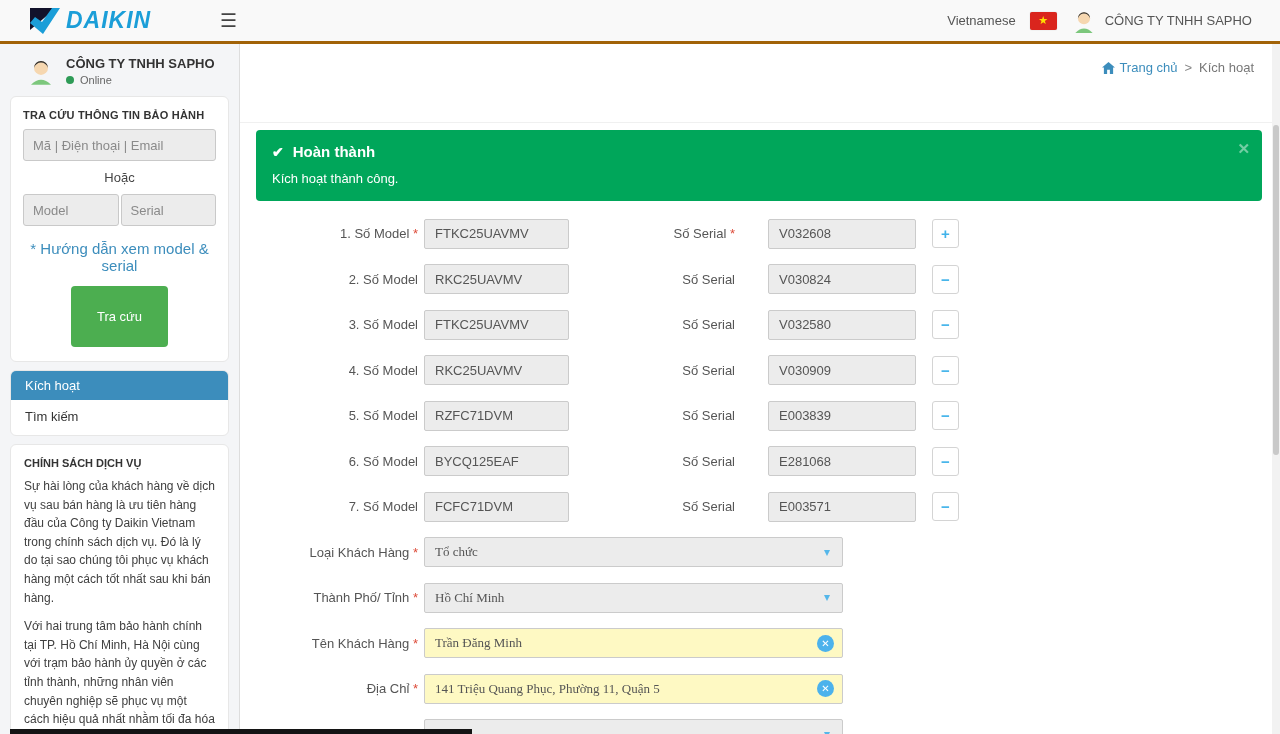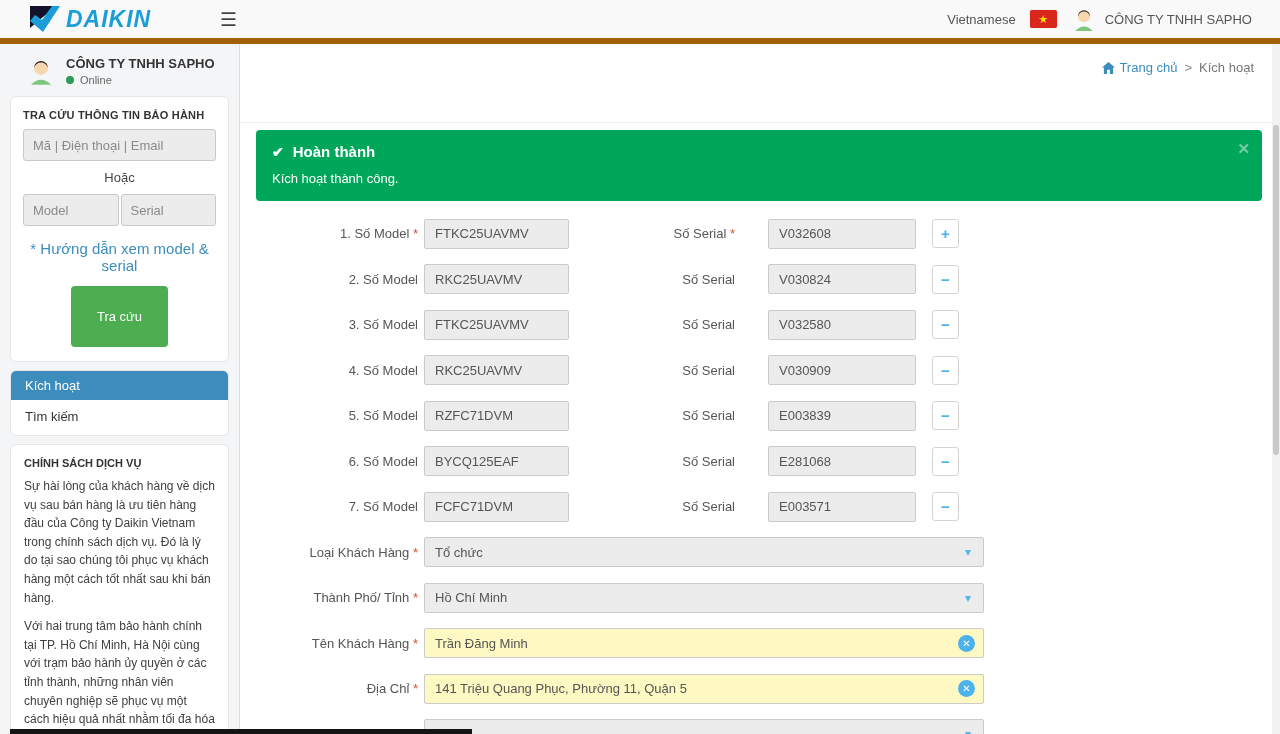--- a/index.html
+++ b/index.html
@@ -1,21 +1,21 @@
 <!DOCTYPE html>
 <html><head>
 <meta charset="utf-8">
 <style>
   * { margin:0; padding:0; box-sizing:border-box; }
   html,body { width:1280px; height:734px; overflow:hidden; }
   body { font-family:"Liberation Sans", sans-serif; background:#f4f5f7; color:#555; font-size:13px; position:relative; }
 
   
   .header { position:absolute; top:0; left:0; width:1280px; height:44px; background:#f9f9f9;
-            border-bottom:6px solid #a16207; display:flex; align-items:center; z-index:10; }
+            border-bottom:3px solid #a16207; display:flex; align-items:center; z-index:10; }
   .brand { display:flex; align-items:center; gap:6px; margin-left:30px; width:160px; }
   .brand-text { color:#1b9ed8; font-size:23px; font-weight:bold; font-style:italic; letter-spacing:1px; }
   .hamburger { margin-left:30px; font-size:19px; color:#444; cursor:pointer; line-height:1; }
   .header-right { margin-left:auto; display:flex; align-items:center; gap:14px; margin-right:28px; }
   .lang-label { color:#555; font-size:13px; }
   .flag { width:27px; height:18px; background:#da251d; border-radius:2px; display:flex; align-items:center; justify-content:center;
           color:#ffde00; font-size:11px; box-shadow:0 0 1px rgba(0,0,0,.3); }
   .header-user { display:flex; align-items:center; gap:8px; color:#555; font-size:13px; }
 
   
@@ -77,22 +77,22 @@
   .flabel2 { width:160px; text-align:right; font-size:13px; color:#555; margin-left:6px; }
   .req { color:#dd4b39; }
   .inp { height:30px; background:#ececec; border:1px solid #cbcbcb; border-radius:2px; padding:0 10px;
          font-size:13px; color:#555; font-family:"Liberation Sans",sans-serif; }
   .inp-model { margin-left:6px; width:145px; }
   .inp-serial { margin-left:33px; width:148px; }
   .row-btn { margin-left:16px; width:27px; height:29px; background:#fff; border:1px solid #d4d4d4; border-radius:3px;
              color:#41b3ea; font-size:15px; font-weight:bold; cursor:pointer; line-height:1;
              display:flex; align-items:center; justify-content:center; }
 
-  .wide-ctl { margin-left:6px; width:560px; height:30px; background:#ececec; border:1px solid #cbcbcb; border-radius:2px;
-              display:flex; align-items:center; padding:0 10px; font-size:13px; color:#555; position:relative; cursor:pointer; }
+  .wide-ctl { margin-left:6px; width:419px; height:30px; background:#ececec; border:1px solid #cbcbcb; border-radius:2px;
+              display:flex; align-items:center; padding:0 10px; font-size:13px; color:#555; position:relative; cursor:pointer;font-family:Liberation Serif, serif; }
   .wide-ctl.lighter { background:#fef9c3; }
   .caret { position:absolute; right:12px; color:#55b7ea; font-size:12px; }
   .clear-ic { position:absolute; right:8px; width:17px; height:17px; border-radius:50%; background:#4cb2ec; color:#fff;
               font-size:10px; display:flex; align-items:center; justify-content:center; cursor:pointer; }
 
   
   .scrollbar { position:absolute; top:44px; right:0; width:8px; height:690px; background:#f2f2f2; z-index:30; }
   .scroll-thumb { position:absolute; top:81px; left:1px; width:6px; height:330px; background:#c9c9c9; border-radius:3px; }
 </style>
 </head>

